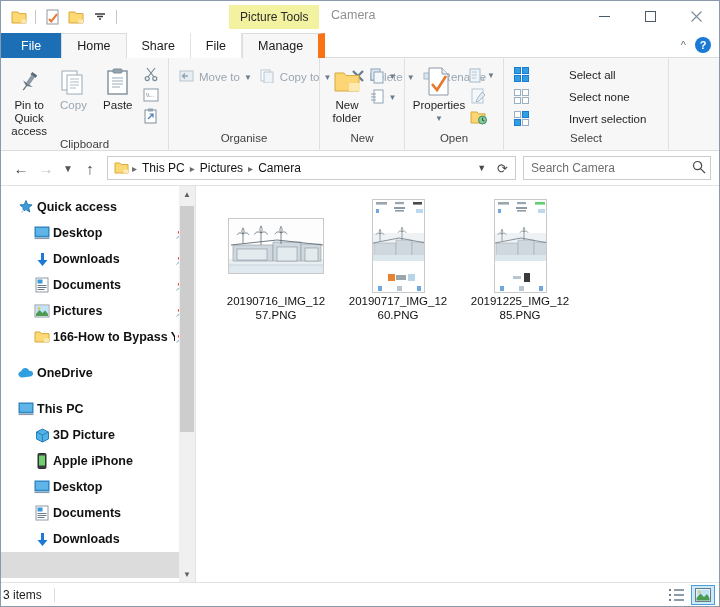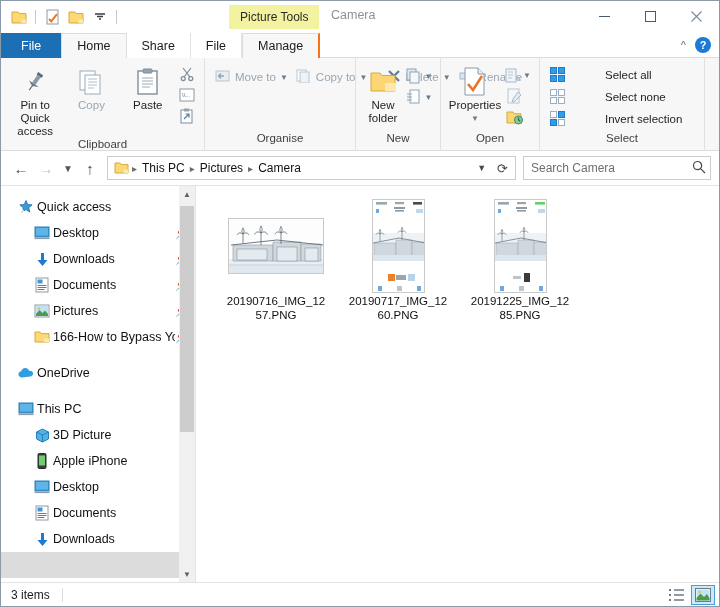--- a/index.html
+++ b/index.html
@@ -68,21 +68,21 @@
   }
   .tab.active {
     background: #f7f7f7;
     border-left: 1px solid #dcdcdc;
     border-right: 1px solid #dcdcdc;
     border-top: 1px solid #dcdcdc;
   }
   .tab.manage {
     background: #f7f7f7;
     border-left: 1px solid #dcdcdc;
-    border-right: 2px solid #f97316;
+    border-right: 7px solid #f97316;
     border-top: 1px solid #dcdcdc;
   }
   .tabstrip-fill { flex: 1; border-bottom: 1px solid #dcdcdc; }
   .tab-right {
     display: flex; align-items: center; gap: 4px;
     padding-right: 8px; border-bottom: 1px solid #dcdcdc;
   }
   .chev-up { color: #5a6b78; font-size: 11px; padding: 0 5px; }
   .help-icon {
     width: 16px; height: 16px; border-radius: 50%;
@@ -165,21 +165,21 @@
   .searchbox .ph { flex: 1; color: #6f6f6f; font-size: 12px; }
 
   
   .body { flex: 1; display: flex; border-top: 1px solid #e3e3e3; min-height: 0; }
 
   .navpane {
     width: 194px; flex: 0 0 194px;
     background: #fff; position: relative;
     overflow: hidden;
   }
-  .tree { padding-top: 8px; }
+  .tree { padding-top: 8px; font-weight: bold; }
   .tnode {
     height: 26px; display: flex; align-items: center;
     padding-right: 6px; font-size: 12.5px; color: #111;
     white-space: nowrap; overflow: hidden;
   }
   .tnode.sel { background: #dcdcdc; }
   .tnode .tico {
     width: 22px; display: flex; align-items: center; justify-content: center;
     flex: 0 0 22px;
   }
@@ -227,21 +227,21 @@
 
   
   .thumb-land { width: 96px; height: 56px; border: 1px solid #c9c9c9; background: #fff; position: relative; overflow: hidden; }
   .thumb-port { width: 53px; height: 94px; border: 1px solid #c9c9c9; background: #fff; position: relative; overflow: hidden; }
 
   
   .statusbar {
     flex: 0 0 24px; height: 24px;
     border-top: 1px solid #e3e3e3;
     display: flex; align-items: center;
-    padding: 0 4px 0 10px; background: #fff;
+    padding: 0 4px 0 2px; background: #fff;
   }
   .st-text { font-size: 12px; color: #1b1b1b; }
   .st-sep { width: 1px; height: 14px; background: #dcdcdc; margin-left: 12px; }
   .st-spacer { flex: 1; }
   .vbtn {
     width: 24px; height: 20px;
     display: flex; align-items: center; justify-content: center;
     margin-left: 2px;
   }
   .vbtn.active { border: 1px solid #4a9fd8; background: #cde8f7; }
@@ -310,21 +310,21 @@
     <div class="tab manage">Manage</div>
     <div class="tabstrip-fill"></div>
     <div class="tab-right">
       <div class="chev-up">^</div>
       <div class="help-icon">?</div>
     </div>
   </div>
 
   <div class="ribbon">
 
-    <div class="rgroup" style="width:204px">
+    <div class="rgroup" style="width:168px">
       <div class="rgroup-body">
         <div class="big-btn">
           <div class="bi">
             <svg width="26" height="26" viewBox="0 0 26 26">
                 <g transform="rotate(35 13 13)">
                   <rect x="10" y="3" width="6" height="3" fill="#5b6b78"></rect>
                   <rect x="11" y="6" width="4" height="9" fill="#8c9aa6"></rect>
                   <path d="M7 15h12l-6 3z" fill="#6b7b88"></path>
                   <rect x="12.4" y="17" width="1.2" height="6" fill="#5b6b78"></rect>
                 </g>

